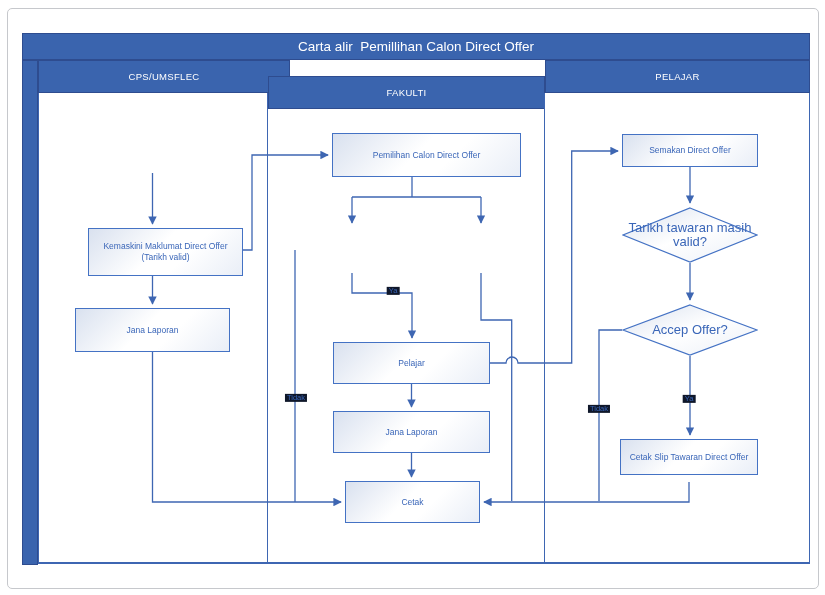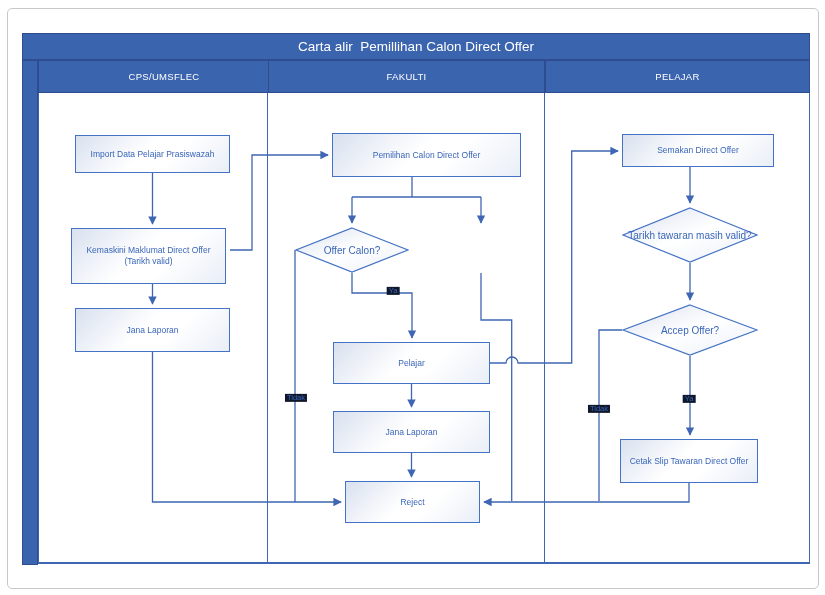--- a/index.html
+++ b/index.html
@@ -14,37 +14,37 @@
   
   .band{
     position:absolute;background:#3a64ae;border:1px solid #2e4c8f;
     display:flex;align-items:center;justify-content:center;color:#ffffff;
     box-sizing:border-box;
   }
   .title-band{left:22px;top:33px;width:788px;height:27px;font-size:13.5px;white-space:pre;}
   .side-strip{left:22px;top:60px;width:16px;height:505px;}
   .lane-head{top:60px;height:33px;font-size:9.5px;letter-spacing:.3px;}
   .lane-cps{left:38px;width:252px;}
-  .lane-fak{left:268px;width:277px;}
+  .lane-fak{left:268px;width:277px;margin-top:16px;}
   .lane-pel{left:545px;width:265px;}
   .edge-line{position:absolute;background:#3e66b2;z-index:0;}
   
   .node{
     position:absolute;box-sizing:border-box;z-index:2;
     border:1.2px solid #4472c4;
     background:linear-gradient(135deg,#d9e1ef 0%,#ffffff 45%,#ffffff 62%,#e9eef7 100%);
     display:flex;align-items:center;justify-content:center;text-align:center;
     color:#3a66b8;font-size:8.5px;line-height:1.25;padding:1px 4px;
   }
   .diamond{position:absolute;z-index:2;}
   .diamond svg{position:absolute;left:0;top:0;}
   .dtext{
     position:absolute;left:0;top:0;right:0;bottom:0;
     display:flex;align-items:center;justify-content:center;text-align:center;
-    color:#3a66b8;font-size:10px;line-height:1.1;
+    color:#3a66b8;font-size:13px;line-height:1.1;
   }
   .connectors{position:absolute;left:0;top:0;z-index:1;}
   .edge-label{
     position:absolute;z-index:3;transform:translate(-50%,-50%);
     background:#0f172a;color:#3a66b8;font-size:7.5px;padding:0 2px;line-height:1.1;
   }
 </style>
 </head>
 <body>
 
@@ -85,60 +85,44 @@
       <path d="M411.5 384 V407" marker-end="url(#arw)"></path>
       <path d="M411.5 453 V477" marker-end="url(#arw)"></path>
       <path d="M690 167 V203" marker-end="url(#arw)"></path>
       <path d="M690 263 V300" marker-end="url(#arw)"></path>
       <path d="M690 356 V435" marker-end="url(#arw)"></path>
       <path d="M622 330 H599 V501"></path>
       <path d="M689 482 V502 H484" marker-end="url(#arw)"></path>
     </g>
   </svg>
 
-  <div class="node" style="left:75px;top:135px;width:155px;height:38px">
-    <span>Import Data Pelajar Prasiswazah</span>
-  </div>
-  <div class="node" style="left:71px;top:228px;width:155px;height:56px">
+  <div class="node" style="left:88px;top:228px;width:155px;height:48px">
     <div>
       <div>Kemaskini Maklumat Direct Offer</div>
       <div>(Tarikh valid)</div>
     </div>
   </div>
   <div class="node" style="left:75px;top:308px;width:155px;height:44px">
     <span>Jana Laporan</span>
   </div>
 
   <div class="node" style="left:332px;top:133px;width:189px;height:44px">
     <span>Pemilihan Calon Direct Offer</span>
   </div>
-  <div class="diamond" style="left:295px;top:227px;width:114px;height:46px">
-    <svg width="114" height="46" viewBox="0 0 114 46">
-      <defs>
-          <linearGradient id="gd1" x1="0" y1="0" x2="1" y2="1">
-        <stop offset="0" stop-color="#d9e1ef"></stop>
-            <stop offset="0.5" stop-color="#ffffff"></stop>
-            <stop offset="1" stop-color="#eaeff7"></stop>
-      </linearGradient>
-        </defs>
-      <polygon points="57,1 113,23 57,45 1,23" fill="url(#gd1)" stroke="#4472c4" stroke-width="1.2"></polygon>
-    </svg>
-    <span class="dtext">Offer Calon?</span>
-  </div>
   <div class="node" style="left:333px;top:342px;width:157px;height:42px">
     <span>Pelajar</span>
   </div>
   <div class="node" style="left:333px;top:411px;width:157px;height:42px">
     <span>Jana Laporan</span>
   </div>
   <div class="node" style="left:345px;top:481px;width:135px;height:42px">
-    <span>Reject</span>
+    <span>Cetak</span>
   </div>
 
-  <div class="node" style="left:622px;top:134px;width:152px;height:33px">
+  <div class="node" style="left:622px;top:134px;width:136px;height:33px">
     <span>Semakan Direct Offer</span>
   </div>
   <div class="diamond" style="left:622px;top:207px;width:136px;height:56px">
     <svg width="136" height="56" viewBox="0 0 136 56">
       <defs>
           <linearGradient id="gd3" x1="0" y1="0" x2="1" y2="1">
         <stop offset="0" stop-color="#d9e1ef"></stop>
             <stop offset="0.5" stop-color="#ffffff"></stop>
             <stop offset="1" stop-color="#eaeff7"></stop>
       </linearGradient>
@@ -153,21 +137,21 @@
           <linearGradient id="gd4" x1="0" y1="0" x2="1" y2="1">
         <stop offset="0" stop-color="#d9e1ef"></stop>
             <stop offset="0.5" stop-color="#ffffff"></stop>
             <stop offset="1" stop-color="#eaeff7"></stop>
       </linearGradient>
         </defs>
       <polygon points="68,1 135,26 68,51 1,26" fill="url(#gd4)" stroke="#4472c4" stroke-width="1.2"></polygon>
     </svg>
     <span class="dtext">Accep Offer?</span>
   </div>
-  <div class="node" style="left:620px;top:439px;width:138px;height:44px">
+  <div class="node" style="left:620px;top:439px;width:138px;height:36px">
     <span>Cetak Slip Tawaran Direct Offer</span>
   </div>
 
   <span class="edge-label" style="left:393px;top:291px">Ya</span>
   <span class="edge-label" style="left:296px;top:398px">Tidak</span>
   <span class="edge-label" style="left:689px;top:399px">Ya</span>
   <span class="edge-label" style="left:599px;top:409px">Tidak</span>
 </div>
 
 </body></html>

